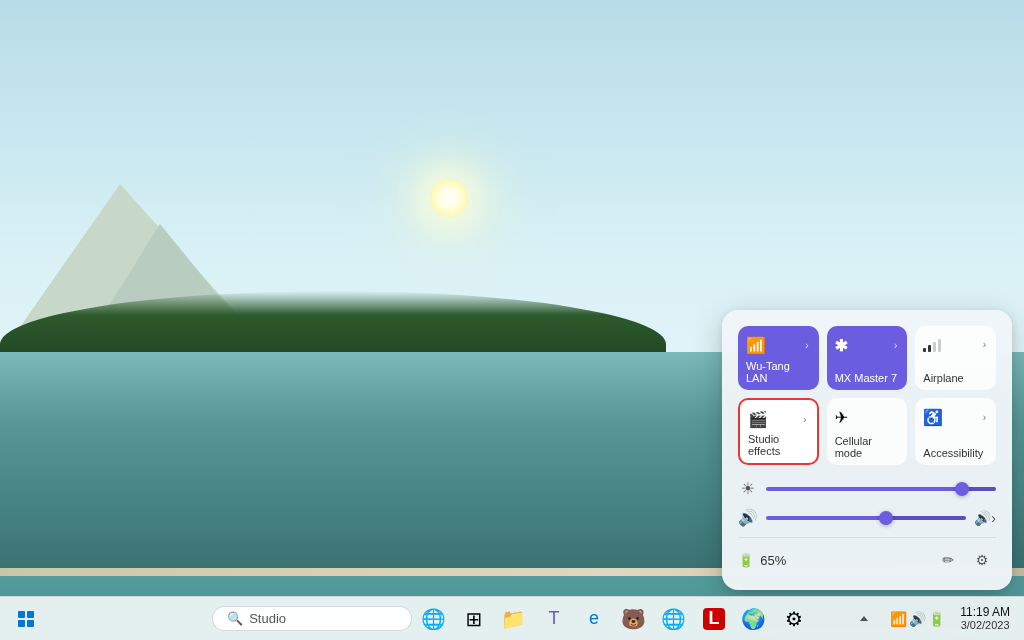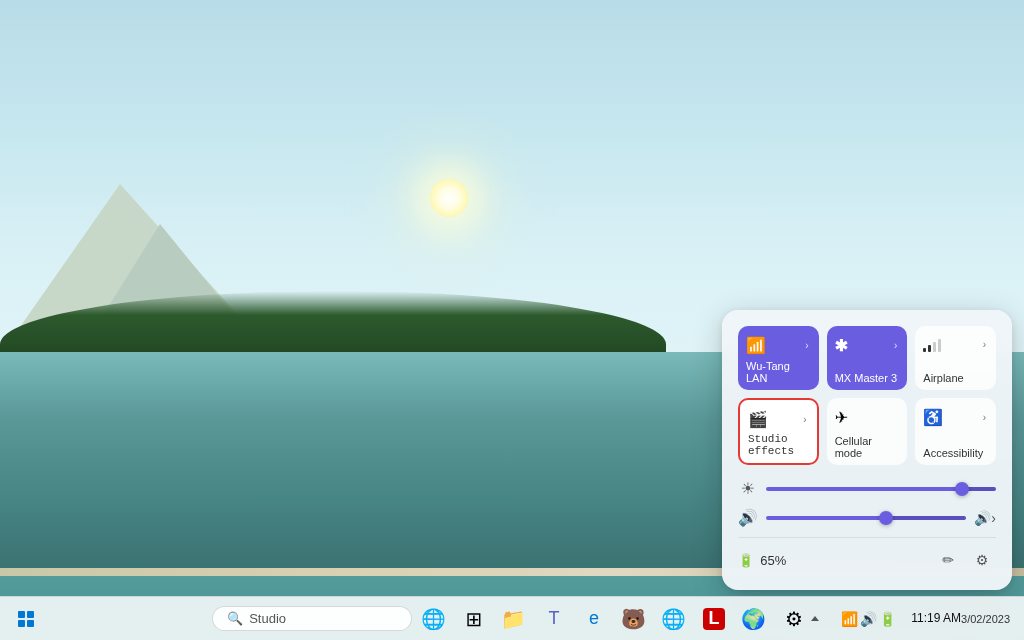--- a/index.html
+++ b/index.html
@@ -189,22 +189,22 @@
       cursor: pointer;
     }
 
     .sys-tray-icon {
       font-size: 14px;
       color: #333;
     }
 
     .clock-area {
       display: flex;
-      flex-direction: row;
-      align-items: flex-end;
+      flex-direction: column;
+      align-items: center;
       padding: 2px 6px;
       cursor: pointer;
       border-radius: 4px;
       line-height: 1.2;
     }
 
     .clock-time {
       font-size: 12px;
       font-weight: 500;
       color: #111;
@@ -287,21 +287,20 @@
     .qs-tile.active .qs-tile-label {
       color: white;
     }
 
     .qs-tile:not(.active):not(.active-outline) .qs-tile-label {
       color: #333;
     }
 
     .qs-tile.active-outline .qs-tile-label {
       color: #333;
-      font-family: Liberation Mono, monospace;
     }
 
     
     .qs-sliders {
       margin-bottom: 10px;
     }
 
     .qs-slider-row {
       display: flex;
       align-items: center;
@@ -451,21 +450,21 @@
           <span class="qs-tile-chevron">›</span>
         </div>
         <span class="qs-tile-label">Wu-Tang LAN</span>
       </div>
 
       <div class="qs-tile active">
         <div class="qs-tile-top">
           <span class="qs-tile-icon" style="font-size:16px; font-weight:bold;">✱</span>
           <span class="qs-tile-chevron">›</span>
         </div>
-        <span class="qs-tile-label">MX Master 3</span>
+        <span class="qs-tile-label">MX Master 7</span>
       </div>
 
       <div class="qs-tile">
         <div class="qs-tile-top">
           <span class="qs-tile-icon">
             <div class="signal-bars">
               <div class="signal-bar" style="height:4px;"></div>
               <div class="signal-bar" style="height:7px;"></div>
               <div class="signal-bar" style="height:10px; background:#ccc;"></div>
               <div class="signal-bar" style="height:13px; background:#ccc;"></div>

